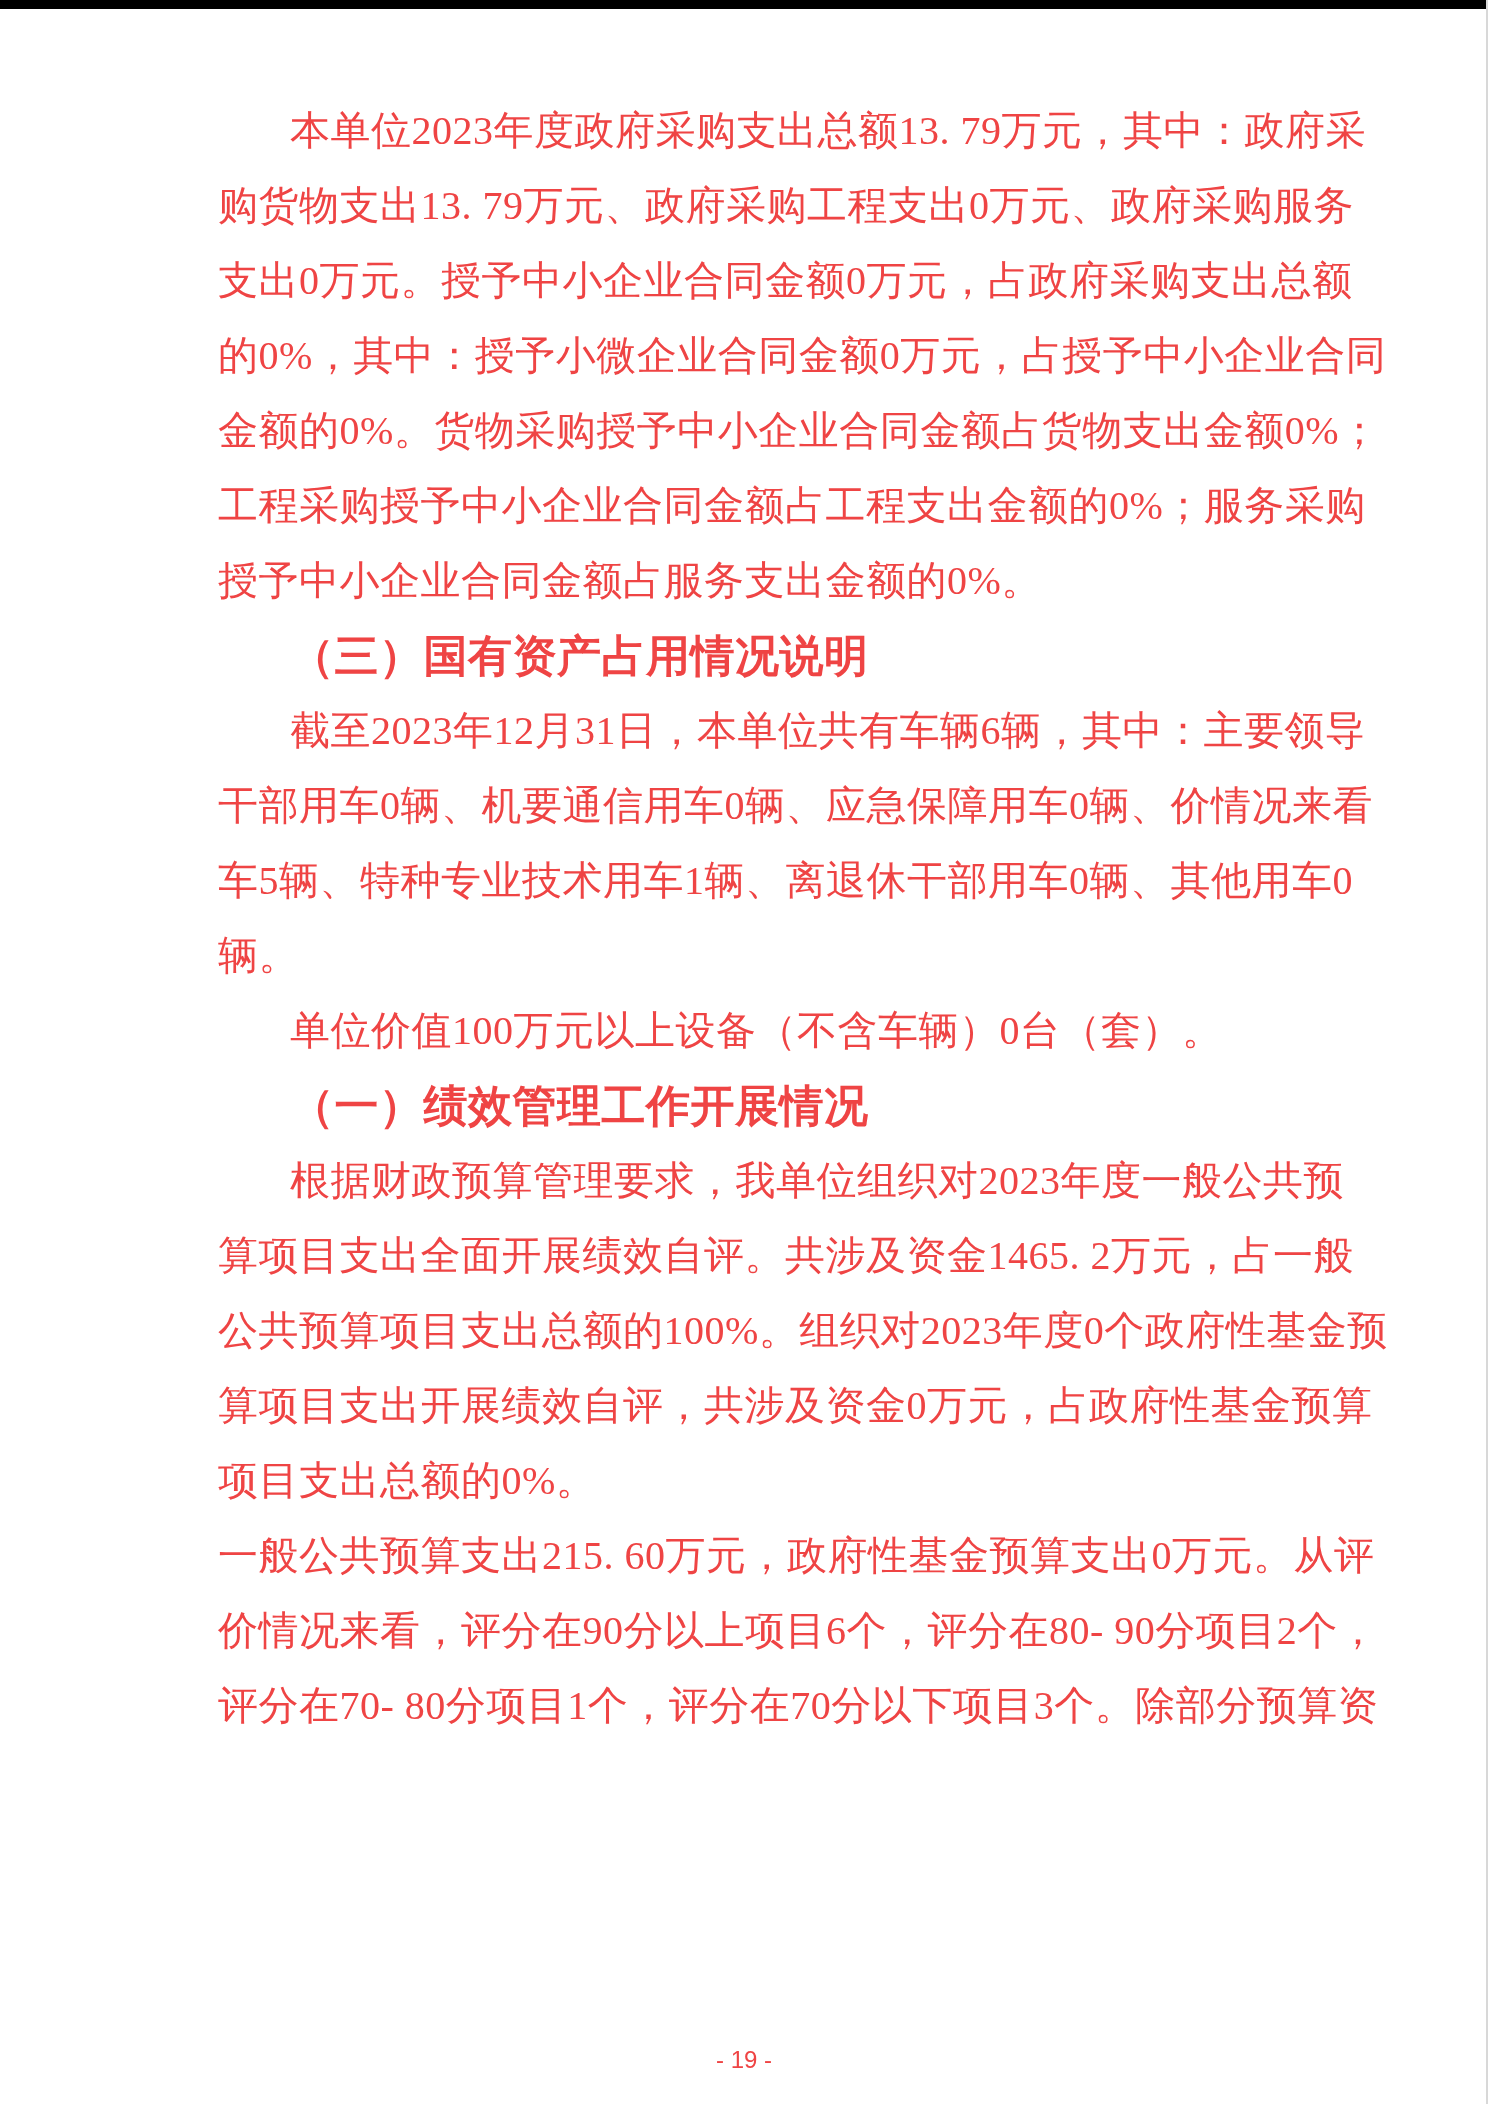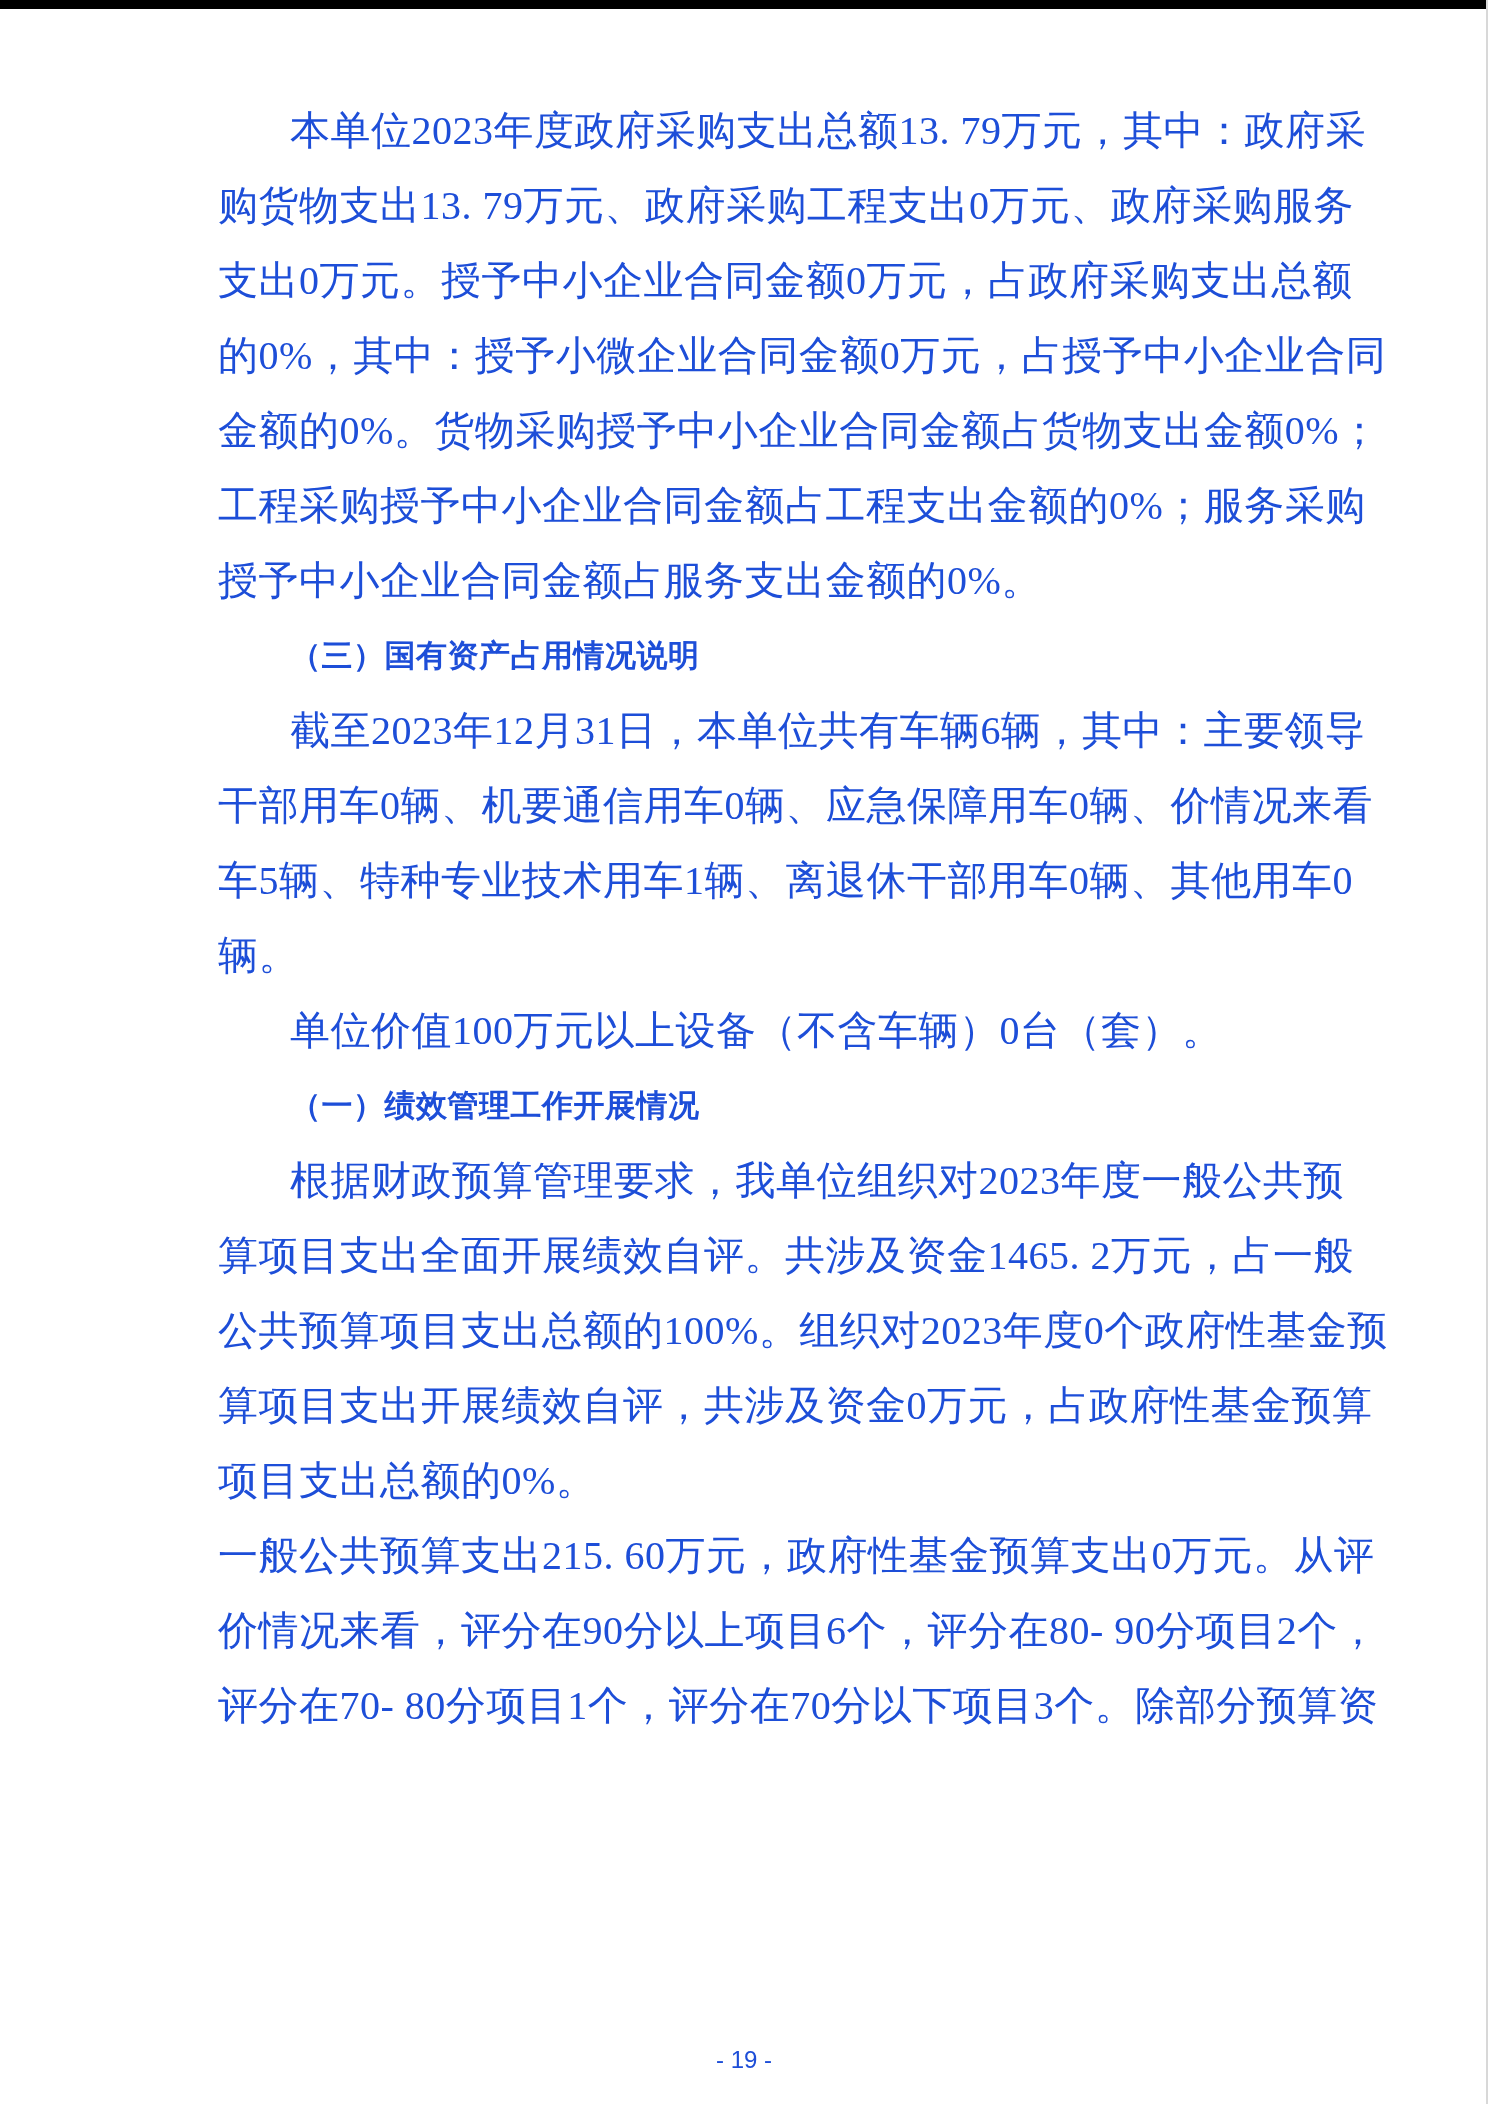--- a/index.html
+++ b/index.html
@@ -3,21 +3,21 @@
 <meta charset="utf-8">
 <style>
   html,body { margin:0; padding:0; background:#ffffff; }
   .page {
     position:relative;
     width:1488px;
     height:2104px;
     background:#ffffff;
     overflow:hidden;
     font-family:"Liberation Serif","DejaVu Serif",serif;
-    color:#1d4ed8;
+    color:#ef4444;
   }
   .top-border {
     position:absolute;
     top:0; left:0;
     width:100%;
     height:9px;
     background:#000000;
   }
   .right-edge {
     position:absolute;
@@ -36,21 +36,21 @@
     font-size:40px;
     line-height:75px;
     height:75px;
     white-space:nowrap;
     letter-spacing:0.5px;
   }
   .indent { padding-left:72px; }
   .h-bold {
     font-family:"Liberation Sans","DejaVu Sans",sans-serif;
     font-weight:bold;
-    font-size:31px;
+    font-size:44px;
   }
   .h-large {
     font-size:44px;
     margin-top:38px;
     margin-bottom:35px;
     padding-left:56px;
   }
   .footer {
     position:absolute;
     top:2038px;

